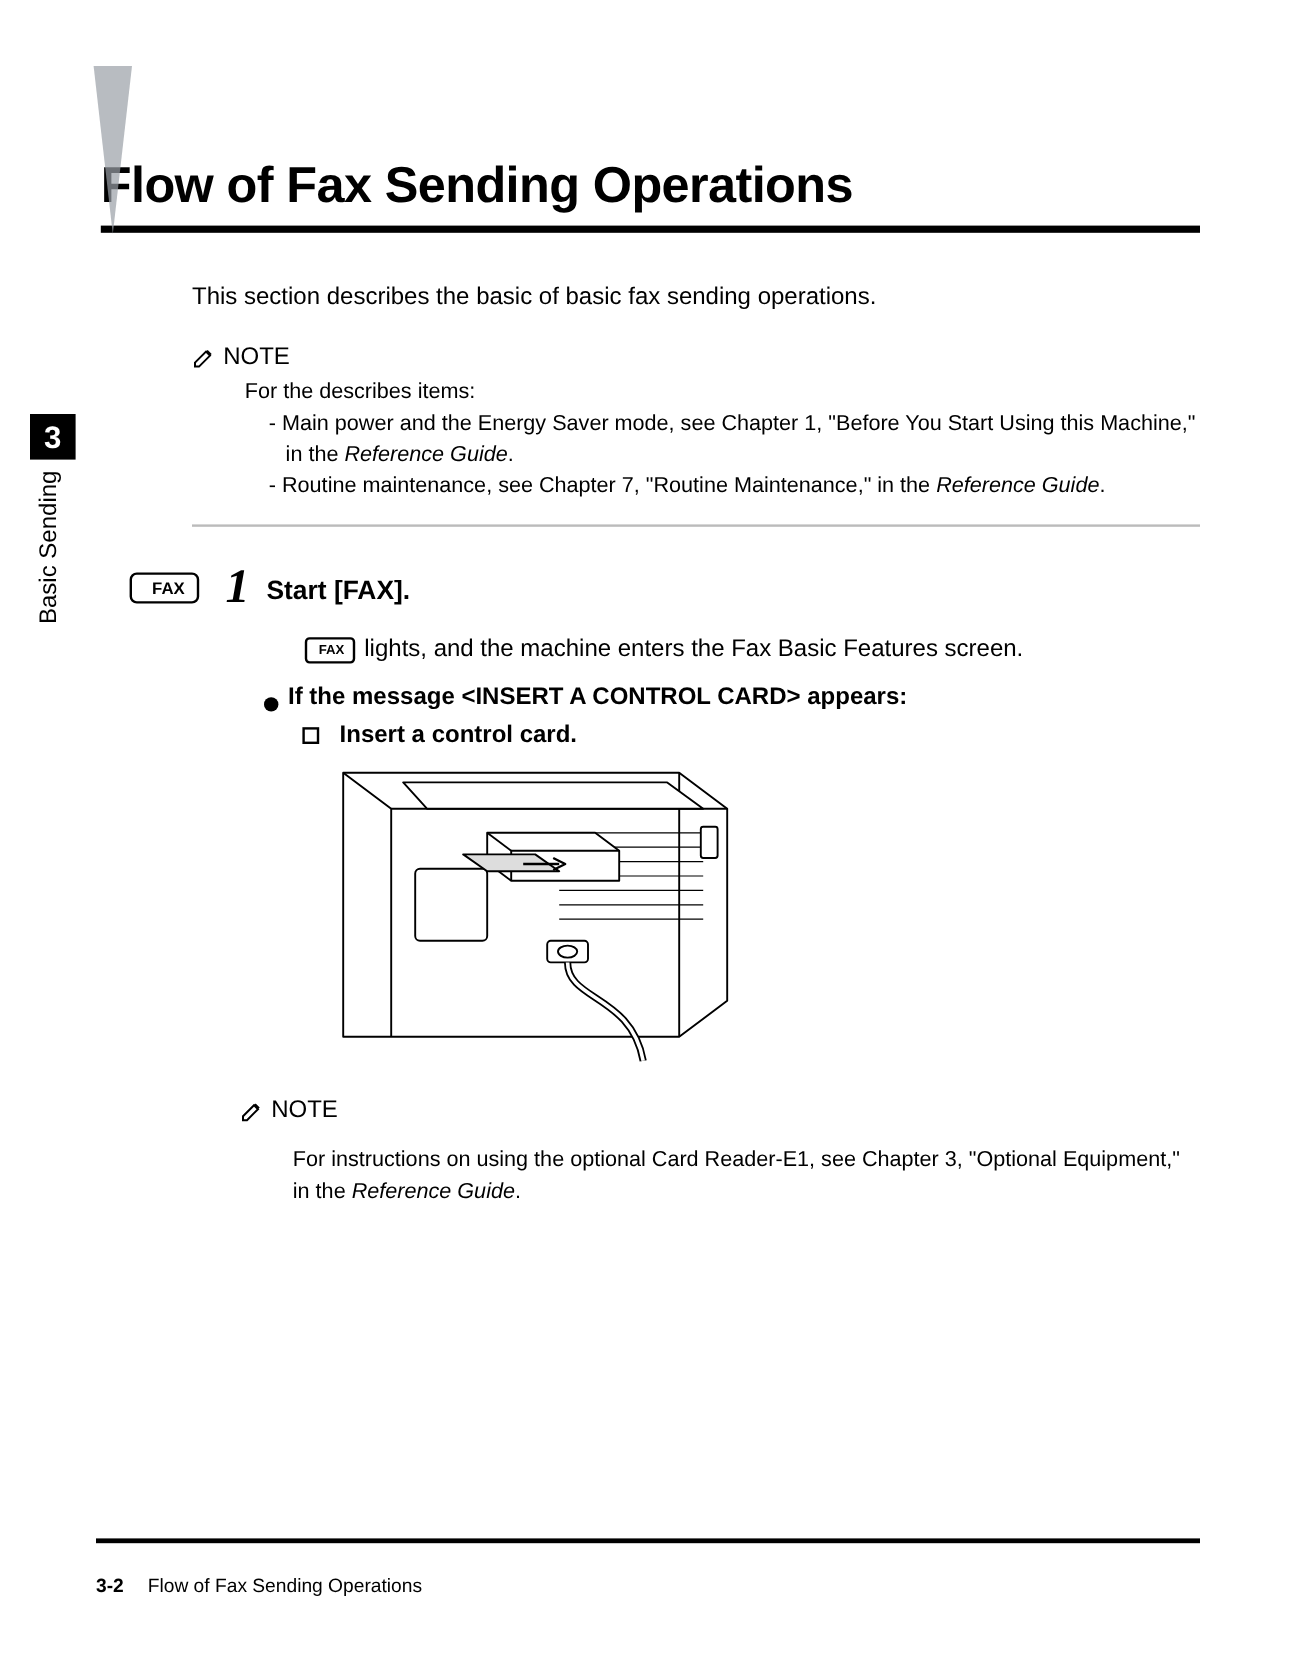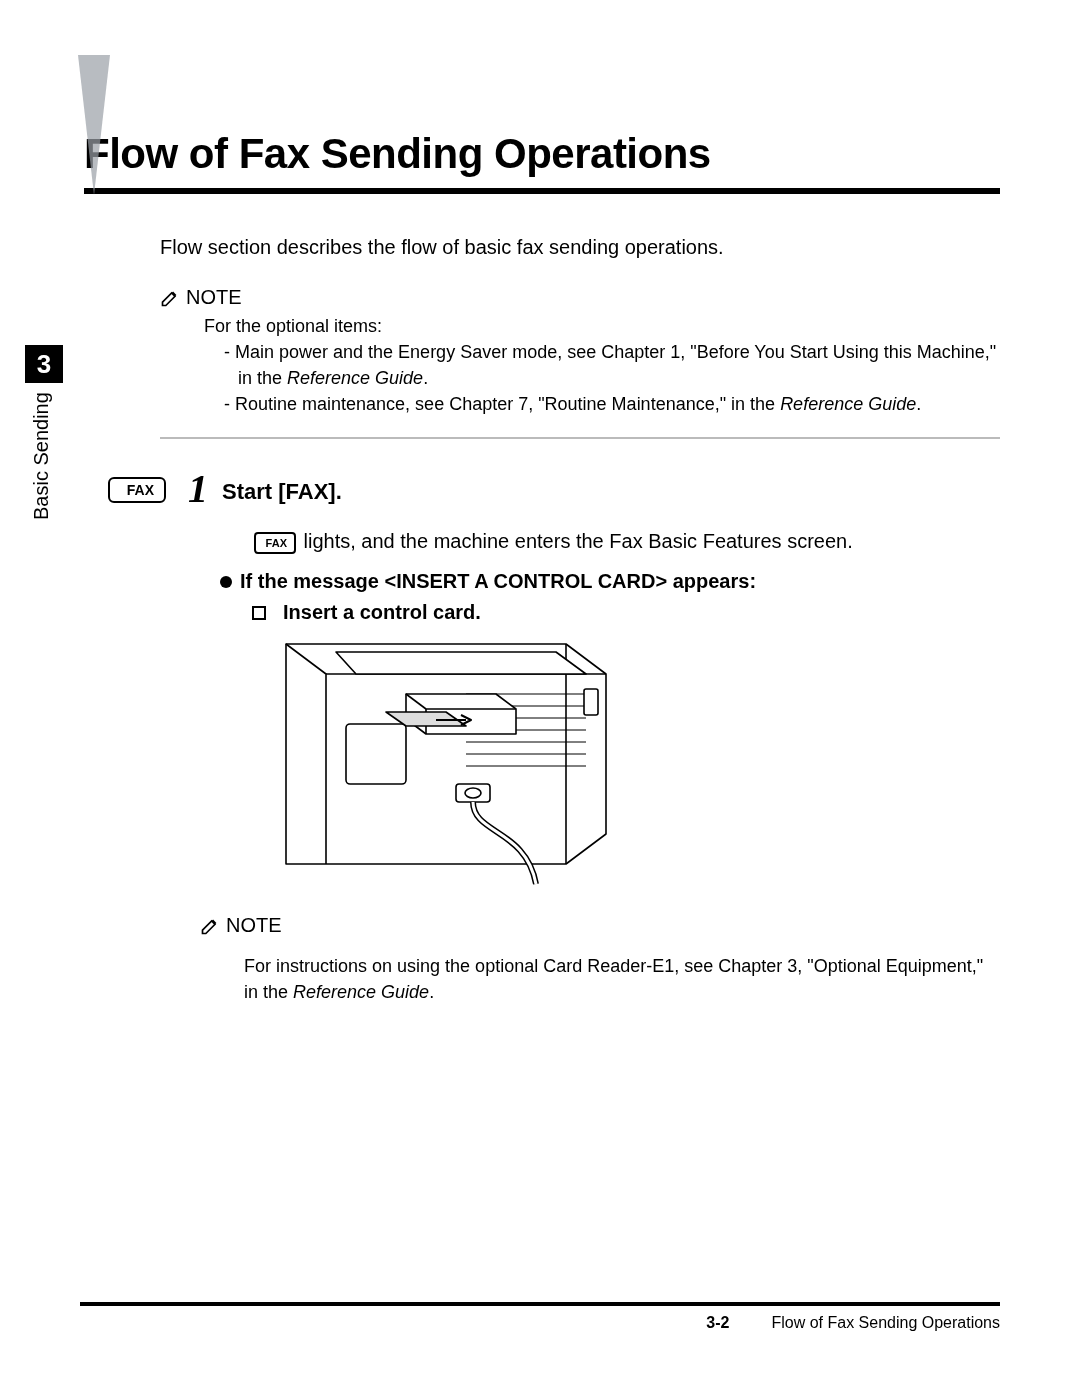--- a/index.html
+++ b/index.html
@@ -136,21 +136,21 @@
     margin-left: 212px;
     font-size: 20px;
     line-height: 1.5;
   }
   .step-body p { margin-bottom: 12px; margin-top: 17px; }
   .sub-head {
     margin: 14px 0 8px 180px;
     font-size: 20px;
     font-weight: bold;
     display: flex;
-    align-items: center;
+    align-items: flex-end;
     gap: 8px;
   }
   .bullet-dot {
     width: 12px; height: 12px; border-radius: 50%; background:#000; display:inline-block;
   }
   .check-item {
     margin-left: 212px;
     font-size: 20px;
     display:flex; gap:17px; align-items:flex-start;
     margin-bottom: 10px;
@@ -169,53 +169,52 @@
   .note-block2 {
     margin: 0 0 20px 160px;
   }
   .note-block2 .note-body { margin-left: 44px; margin-top: 16px; }
   .footer {
     position: absolute;
     left: 80px;
     right: 80px;
     bottom: 56px;
     border-top: 4px solid #000;
-    padding-top: 8px;
+    padding-top: 28px;
     font-size: 16px;
     display:flex;
-    gap: 42px;
-    justify-content: flex-end;
+    gap: 20px;
   }
   .footer .pg { font-weight: bold; }
 </style>
 </head>
 <body>
 
 <div class="page">
   <div class="triangle"></div>
 
   <div class="chapter-tab">3</div>
   <div class="side-label">Basic Sending</div>
 
   <h1 class="page-title">Flow of Fax Sending Operations</h1>
   <div class="title-rule"></div>
 
-  <p class="intro">Flow section describes the flow of basic fax sending operations.</p>
+  <p class="intro">This section describes the basic of basic fax sending operations.</p>
 
   <div class="note-block">
     <div class="note-head">
       <span class="note-icon">
         <svg viewBox="0 0 24 24">
             <path d="M3 17 L14 6 L18 10 L7 21 L3 21 Z M15 5 L19 9" fill="none" stroke="#000" stroke-width="2"></path>
           </svg>
       </span>
       <span>NOTE</span>
     </div>
     <div class="note-body">
-      <div>For the optional items:</div>
+      <div>For the describes items:</div>
       <div class="sub">
         <span>Main power and the Energy Saver mode, see Chapter 1, "Before You Start Using this Machine," in the </span><span class="italic">Reference Guide</span><span>.</span>
       </div>
       <div class="sub">
         <span>Routine maintenance, see Chapter 7, "Routine Maintenance," in the </span><span class="italic">Reference Guide</span><span>.</span>
       </div>
     </div>
   </div>
 
   <div class="thin-rule"></div>

